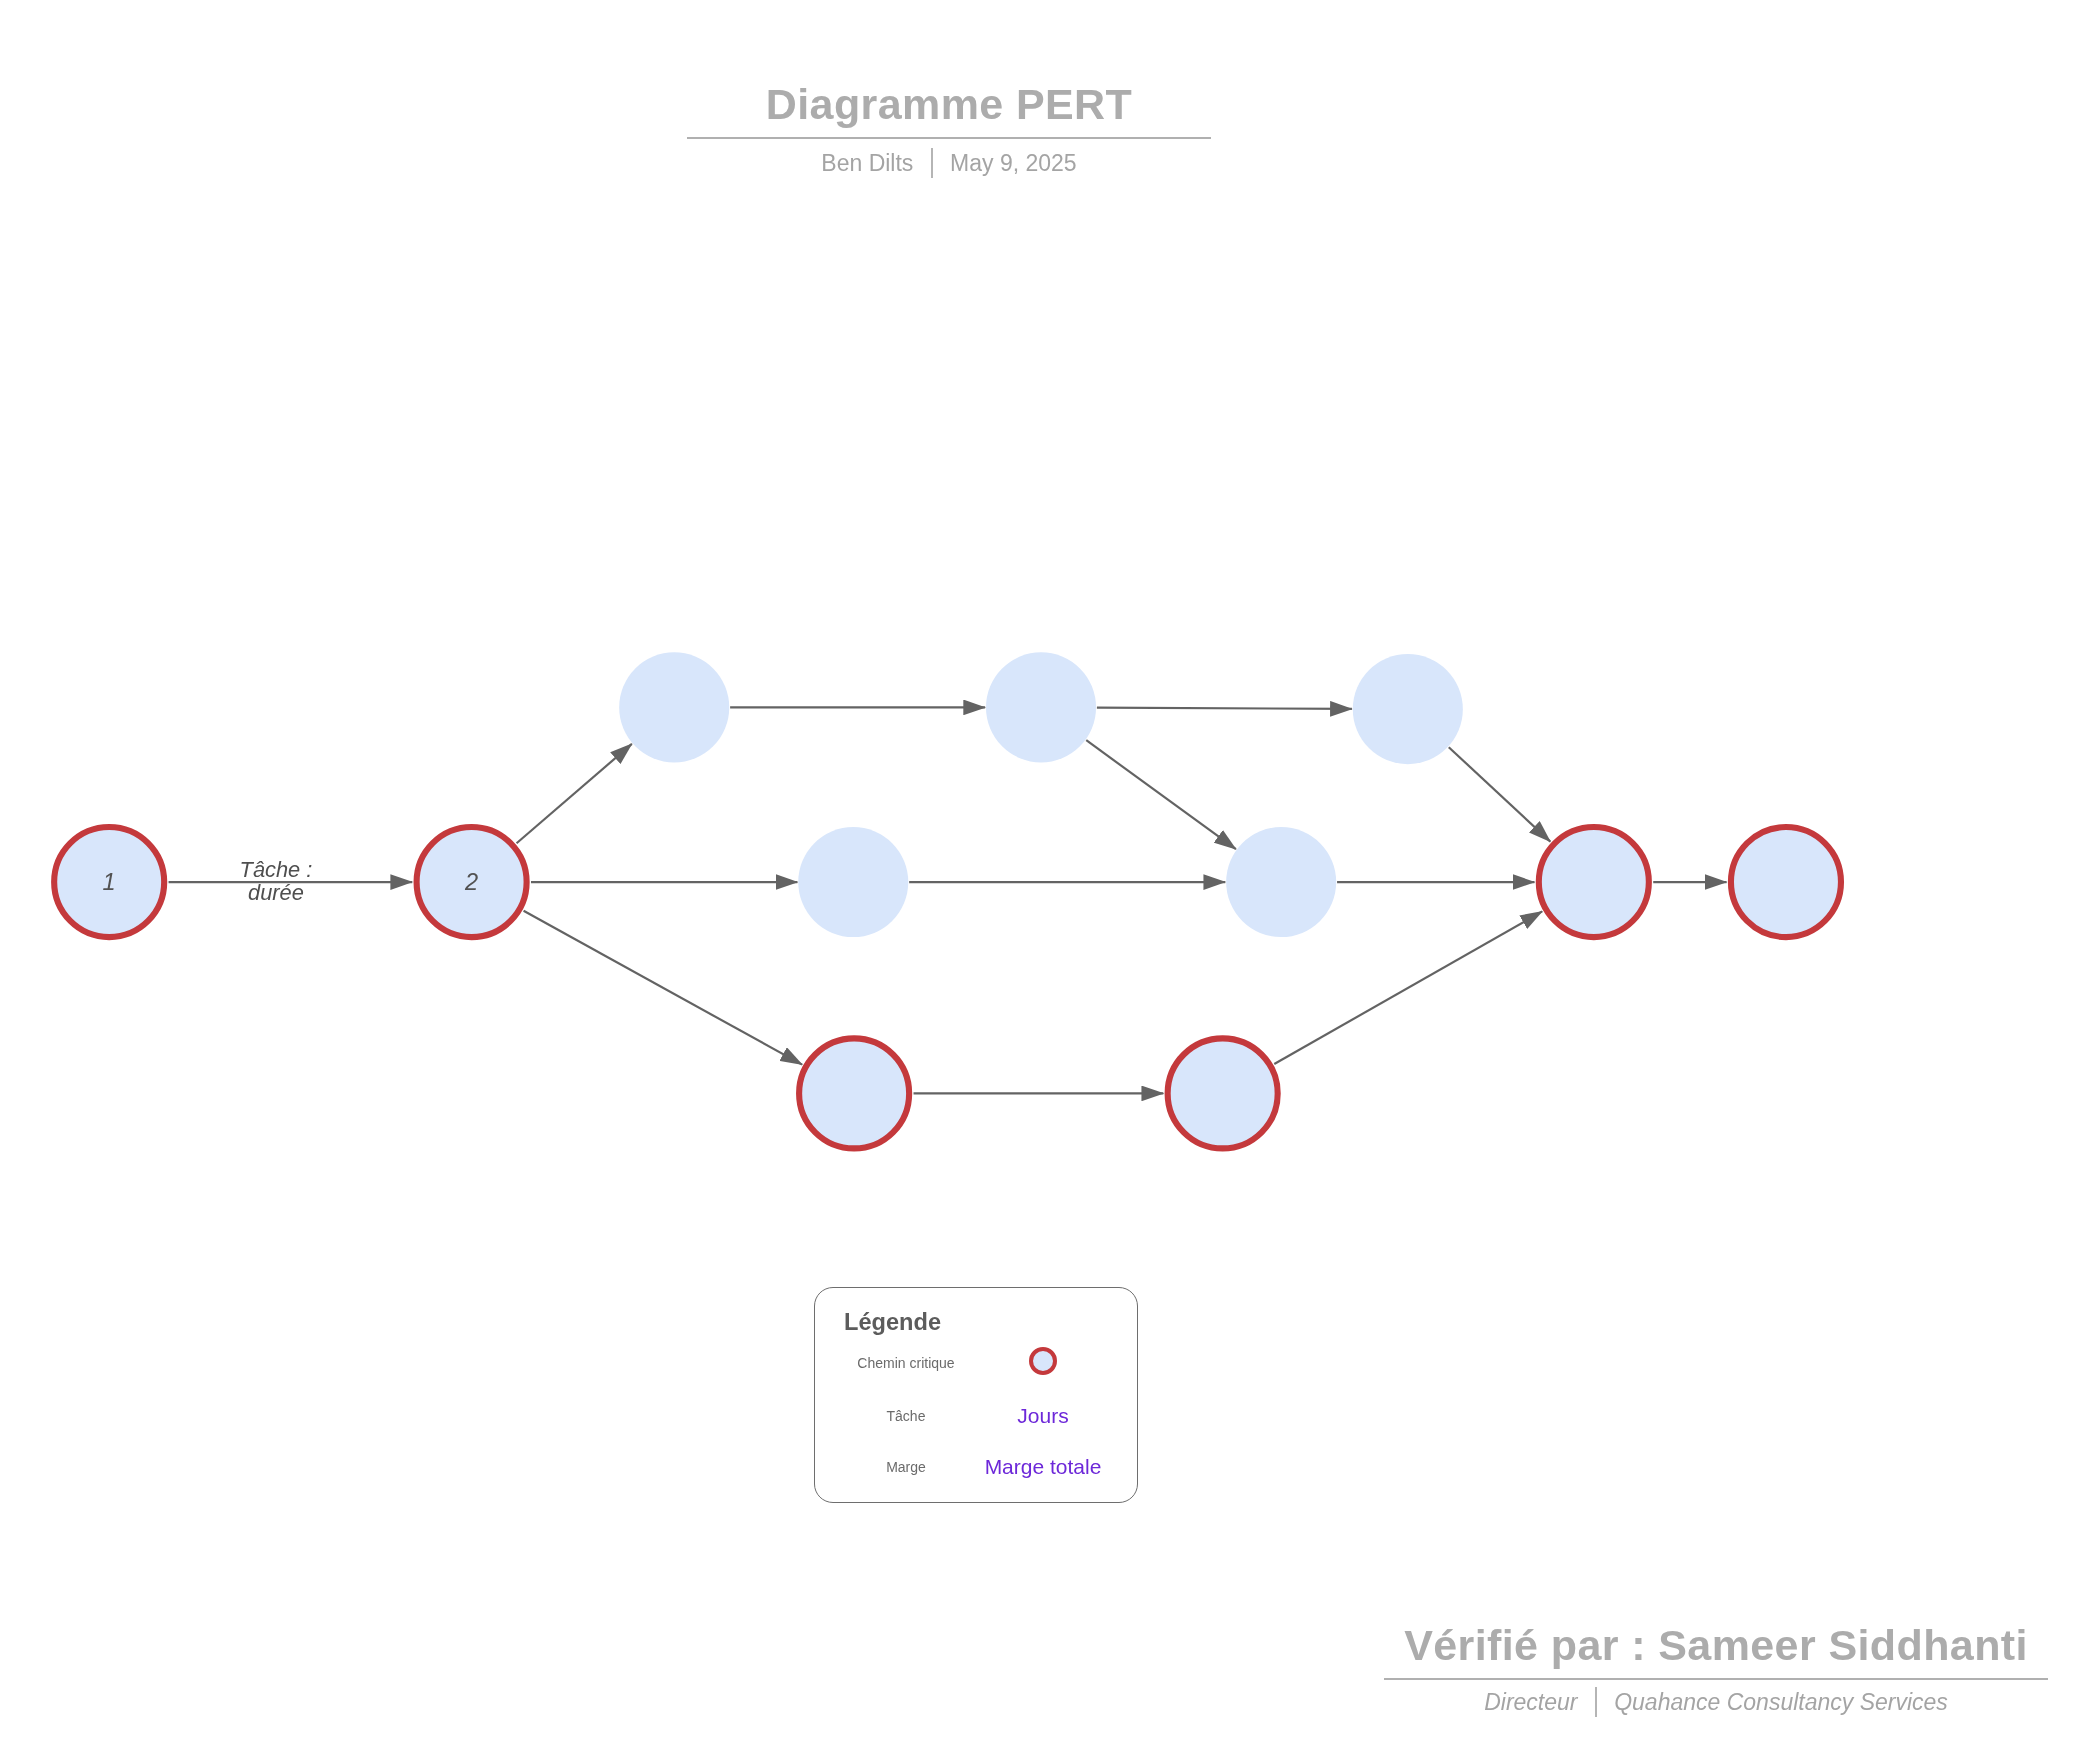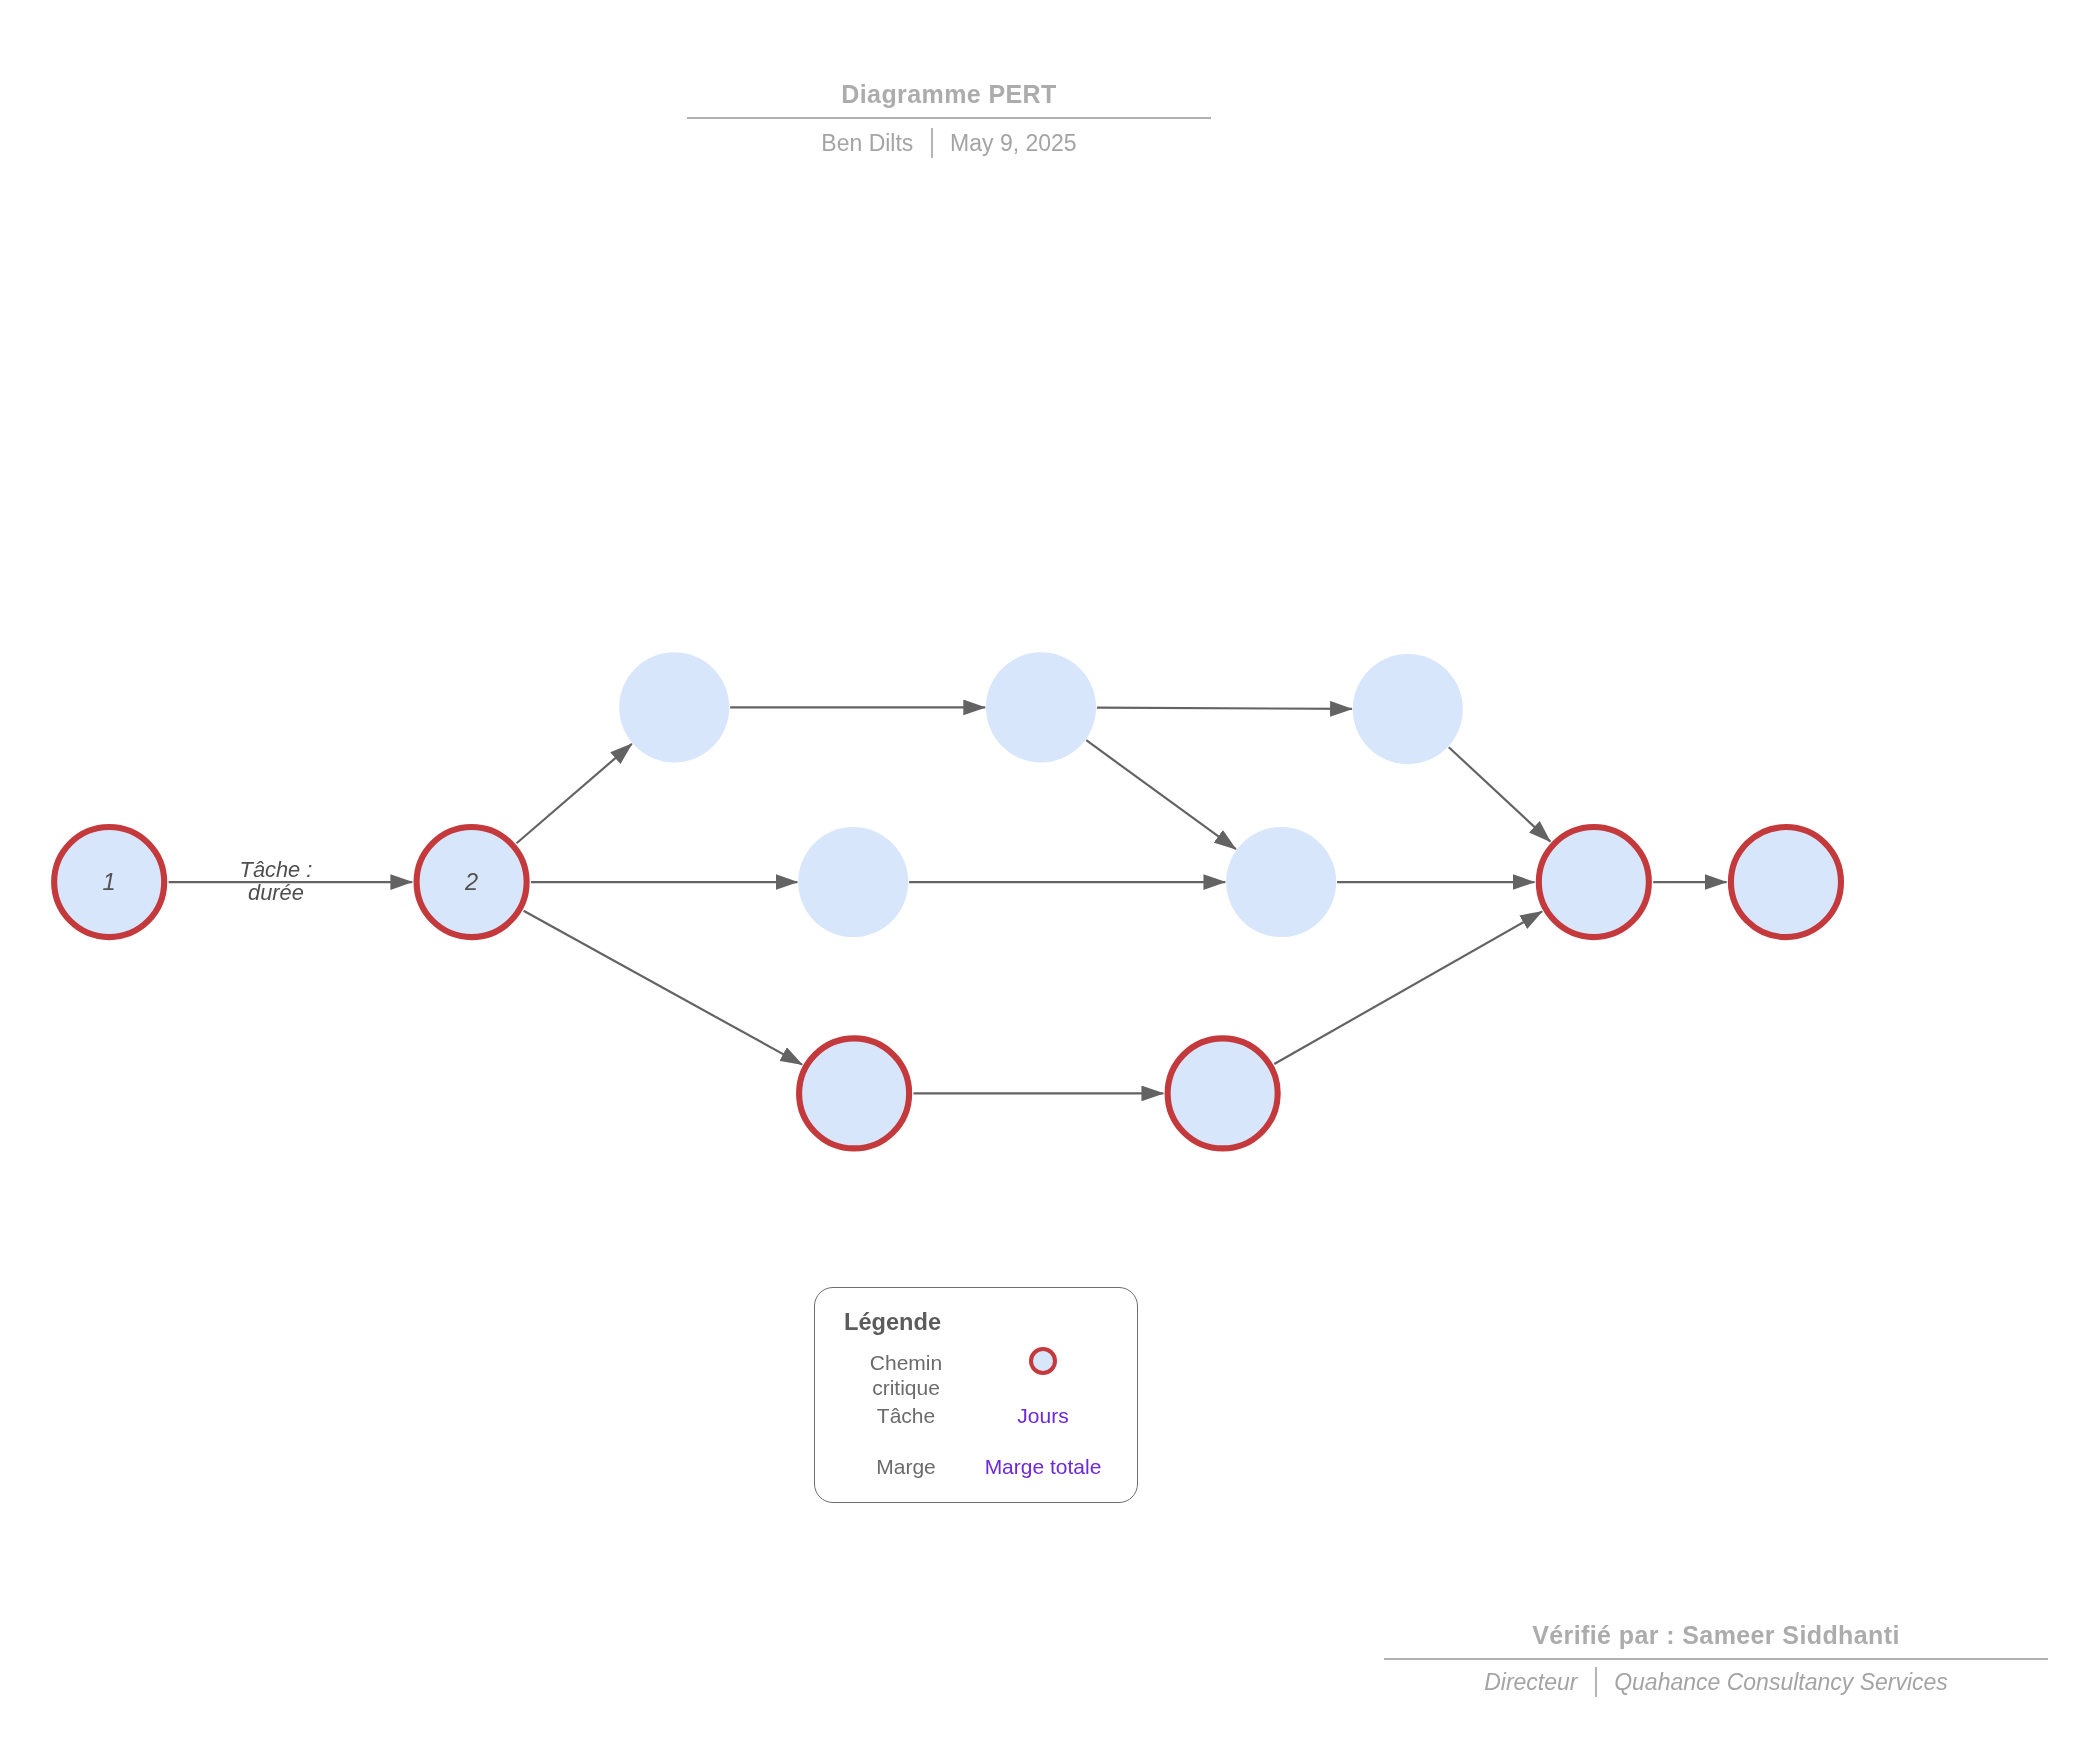--- a/index.html
+++ b/index.html
@@ -1,34 +1,34 @@
 <!DOCTYPE html>
 <html style="font-size:14px"><head>
 <meta charset="utf-8">
 <style>
   html,body{margin:0;padding:0;background:#ffffff;}
   .page{position:relative;width:2096px;height:1758px;background:#ffffff;overflow:hidden;
         font-family:"Liberation Sans",sans-serif;}
 
   
   .doc-header{position:absolute;left:687px;top:80px;width:524px;text-align:center;}
-  .doc-title{font-size:25px;font-weight:bold;color:#acacac;letter-spacing:0.4px;}
+  .doc-title{font-size:43px;font-weight:bold;color:#acacac;letter-spacing:0.4px;}
   .doc-rule{margin-top:7.9px;height:2.6px;background:#b0b0b0;}
   .doc-sub{margin-top:9px;font-size:23px;color:#a4a4a4;display:flex;align-items:center;justify-content:center;}
   .vsep{display:inline-block;width:1.7px;height:30px;background:#b5b5b5;margin:0 17.5px;}
 
   
   .doc-footer{position:absolute;left:1384px;top:1621px;width:664px;text-align:center;}
   .doc-footer .doc-sub{margin-top:7px;font-style:italic;}
 
   
   .legend{position:absolute;left:814px;top:1287px;width:324px;height:216px;
           border:1.7px solid #6e6e6e;border-radius:19px;background:#ffffff;box-sizing:border-box;}
   .legend-title{position:absolute;left:29px;top:21px;font-size:23.6px;font-weight:bold;color:#5c5c5c;}
-  .lg-left{position:absolute;left:19px;width:144px;text-align:center;font-size:21px;color:#6b6b6b;line-height:24.5px;}
+  .lg-left{position:absolute;left:19px;width:144px;text-align:center;font-size:14px;color:#6b6b6b;line-height:24.5px;}
   .lg-right{position:absolute;left:164px;width:128px;text-align:center;font-size:21px;color:#6d28d9;line-height:24.5px;}
   .lg-critical{top:63px;}
   .lg-units{top:116px;}
   .lg-marge{top:167px;}
   .lg-swatch-wrap{top:59px;}
   .lg-jours{top:116px;}
   .lg-marge-totale{top:167px;}
   .lg-swatch{width:20px;height:20px;border:4.4px solid #c4393c;border-radius:50%;
              background:#d8e6fb;margin:0 auto;}
 

